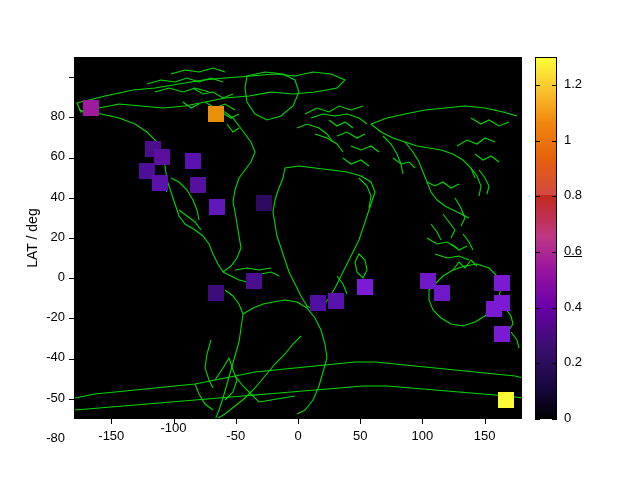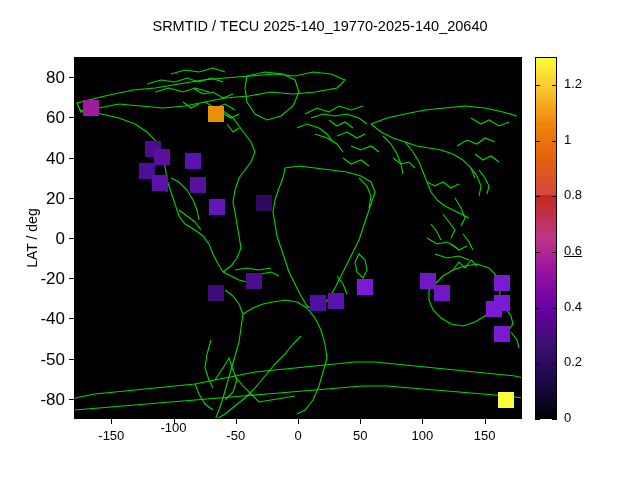--- a/index.html
+++ b/index.html
@@ -41,23 +41,24 @@
   .yt{width:5px;height:1px;}
 
   .xlab{
     position:absolute;
     font-size:13px;color:#000000;
     text-align:center;width:60px;
     transform:translateX(-30px);
   }
   .ylab{
     position:absolute;
-    font-size:17px;color:#000000;
+    font-size:13px;color:#000000;
     text-align:right;width:44px;
     transform:translateY(-9px);
+    margin-top:40px;
   }
   .axis-title-x{
     position:absolute;
     left:74px; top:455px; width:448px;
     text-align:center;font-size:14px;color:#000000;
   }
   .axis-title-y{
     position:absolute;
     left:-38px; top:230px; width:140px;
     text-align:center;font-size:14px;color:#000000;
@@ -92,21 +93,20 @@
     font-size:13px;color:#000000;
     text-align:center;
     transform:translateY(-9px);
   }
 </style>
 </head>
 <body>
 
 <div id="fig">
 
-  <div class="title">SRMTID / TECU 2025-140_19770-2025-140_20640</div>
 
   <div class="plot-frame">
     <svg class="coast" viewBox="0 0 448 362" preserveAspectRatio="none">
       <g fill="none" stroke="#00d800" stroke-width="1.1">
 
         <path d="M2 45 L30 38 L58 32 L80 30 L104 26 L128 22 L150 20 L176 18 L200 16 L220 18 L238 14 L256 16 L270 22 L262 30 L240 34 L218 36 L196 34 L174 38 L150 40 L130 44 L110 48 L88 50 L66 48 L44 46 L24 50 L6 54 Z"></path>
         <path d="M4 52 L26 56 L44 60 L60 66 L72 74 L82 84 L88 96 L90 108 L92 122 L96 134 L100 146 L104 158 L110 166 L120 172 L128 178 L134 186 L138 196 L143 206 L148 214"></path>
         <path d="M148 214 L156 208 L162 200 L166 190 L164 178 L162 166 L160 154 L158 144 L160 132 L164 120 L170 112 L176 104 L180 94 L176 84 L170 76 L164 68 L158 60 L150 54 L140 52"></path>
         <path d="M96 120 L104 124 L112 132 L118 142 L122 152 L124 162"></path>
         <path d="M104 152 L112 158 L120 164 L126 172"></path>

